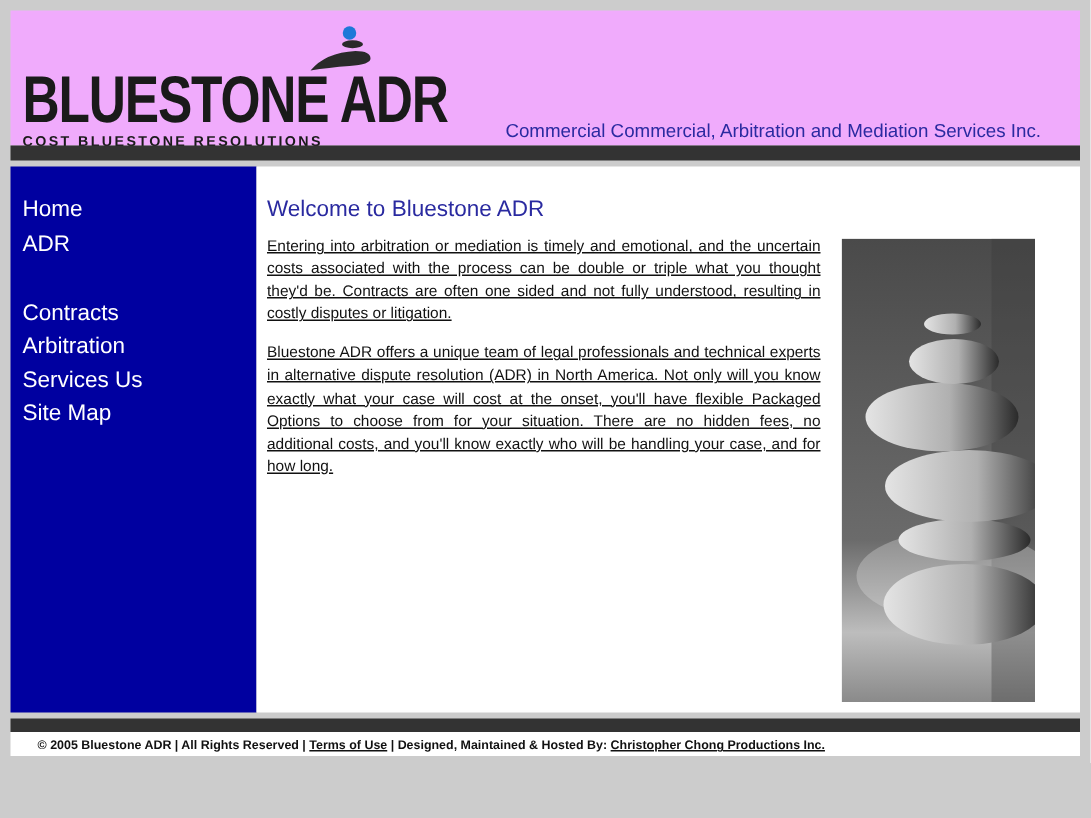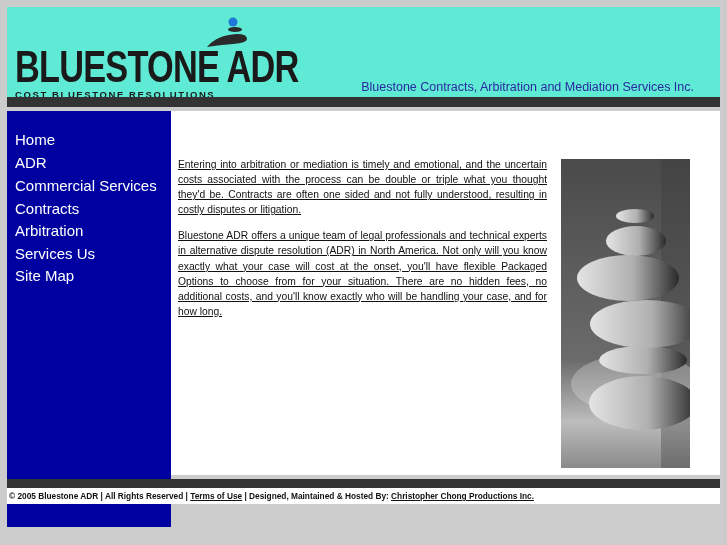--- a/index.html
+++ b/index.html
@@ -1,63 +1,63 @@
 <!DOCTYPE html>
 <html><head>
 <meta charset="utf-8">
 <style>
   html,body{margin:0;padding:0;}
   body{width:727px;height:545px;background:#cccccc;position:relative;overflow:hidden;font-family:"Liberation Sans",sans-serif;}
-  .header{position:absolute;left:7px;top:7px;width:713px;height:90px;background:#5eead4;}
+  .header{position:absolute;left:7px;top:7px;width:713px;height:90px;background:#f0abfc;}
   .logo{position:absolute;left:8px;top:8px;width:230px;height:84px;}
   .logo-word{position:absolute;left:0;top:30px;font-family:"Liberation Sans",sans-serif;font-weight:bold;font-size:44px;letter-spacing:-1px;color:#1a1a1a;transform:scaleX(0.78);transform-origin:left top;line-height:44px;white-space:nowrap;}
   .logo-tag{position:absolute;left:0;top:74px;font-weight:bold;font-size:9.5px;letter-spacing:1.6px;color:#1a1a1a;white-space:nowrap;}
   .logo-stone{position:absolute;left:188px;top:0px;width:46px;height:34px;}
   .tagline{position:absolute;right:26px;top:73px;color:#2a2aa0;font-size:12.5px;white-space:nowrap;}
   .topbar{position:absolute;left:7px;top:97px;width:713px;height:10px;background:#333333;}
-  .sidebar{position:absolute;left:7px;top:111px;width:164px;height:416px;background:#0000a0;}
+  .sidebar{position:absolute;left:7px;top:111px;width:164px;height:364px;background:#0000a0;}
   .nav-item{position:absolute;left:8px;color:#fff;font-size:15px;white-space:nowrap;cursor:pointer;}
   .main{position:absolute;left:171px;top:111px;width:549px;height:364px;background:#fff;}
   .title{position:absolute;left:7px;top:20px;color:#2a2aa0;font-size:15px;white-space:nowrap;}
   .body-text{position:absolute;left:7px;top:46px;width:369px;color:#111;font-size:10.3px;line-height:15.1px;text-align:justify;text-decoration:underline;}
   .body-text p{margin:0 0 11px 0;}
   .photo{position:absolute;left:390px;top:48px;width:129px;height:309px;overflow:hidden;}
   .botbar{position:absolute;left:7px;top:479px;width:713px;height:9px;background:#333333;}
-  .footer{position:absolute;left:7px;top:488px;width:713px;height:16px;background:#fff;font-size:8.3px;font-weight:bold;color:#111;line-height:16px;white-space:nowrap;padding-left:2px;box-sizing:border-box;}
+  .footer{position:absolute;left:7px;top:488px;width:713px;height:16px;background:#fff;font-size:8.3px;font-weight:bold;color:#111;line-height:16px;white-space:nowrap;padding-left:18px;box-sizing:border-box;}
   .footer a{color:#111;text-decoration:underline;cursor:pointer;}
 </style>
 </head>
 <body>
 
 <div class="header">
   <div class="logo">
     <svg class="logo-stone" viewBox="0 0 46 34">
       <circle cx="30" cy="7" r="4.5" fill="#1e78d8"></circle>
       <ellipse cx="32" cy="14.5" rx="7" ry="2.6" fill="#2a2a2a"></ellipse>
       <path d="M4 32 Q14 20 34 19 Q44 19 44 24 Q44 28 30 29 Q16 30 4 32 Z" fill="#2a2a2a"></path>
     </svg>
     <div class="logo-word">BLUESTONE ADR</div>
     <div class="logo-tag">COST BLUESTONE RESOLUTIONS</div>
   </div>
-  <div class="tagline">Bluestone Contracts, Arbitration and Mediation Services Inc.</div>
+  <div class="tagline">Commercial Commercial, Arbitration and Mediation Services Inc.</div>
 </div>
 
 <div class="topbar"></div>
 
 <nav class="sidebar">
   <a class="nav-item" style="top:20px">Home</a>
   <a class="nav-item" style="top:43px">ADR</a>
-  <a class="nav-item" style="top:66px">Commercial Services</a>
   <a class="nav-item" style="top:89px">Contracts</a>
   <a class="nav-item" style="top:111px">Arbitration</a>
   <a class="nav-item" style="top:134px">Services Us</a>
   <a class="nav-item" style="top:156px">Site Map</a>
 </nav>
 
 <main class="main">
+  <h1 class="title" style="margin:0;font-weight:normal;">Welcome to Bluestone ADR</h1>
   <div class="body-text">
     <p>Entering into arbitration or mediation is timely and emotional, and the uncertain costs associated with the process can be double or triple what you thought they'd be. Contracts are often one sided and not fully understood, resulting in costly disputes or litigation.</p>
     <p>Bluestone ADR offers a unique team of legal professionals and technical experts in alternative dispute resolution (ADR) in North America. Not only will you know exactly what your case will cost at the onset, you'll have flexible Packaged Options to choose from for your situation. There are no hidden fees, no additional costs, and you'll know exactly who will be handling your case, and for how long.</p>
   </div>
   <div class="photo">
     <svg width="129" height="309" viewBox="0 0 129 309">
       <defs>
         <linearGradient id="bg" x1="0" y1="0" x2="0" y2="1">
           <stop offset="0" stop-color="#4a4a4a"></stop>
           <stop offset="0.65" stop-color="#6b6b6b"></stop>

